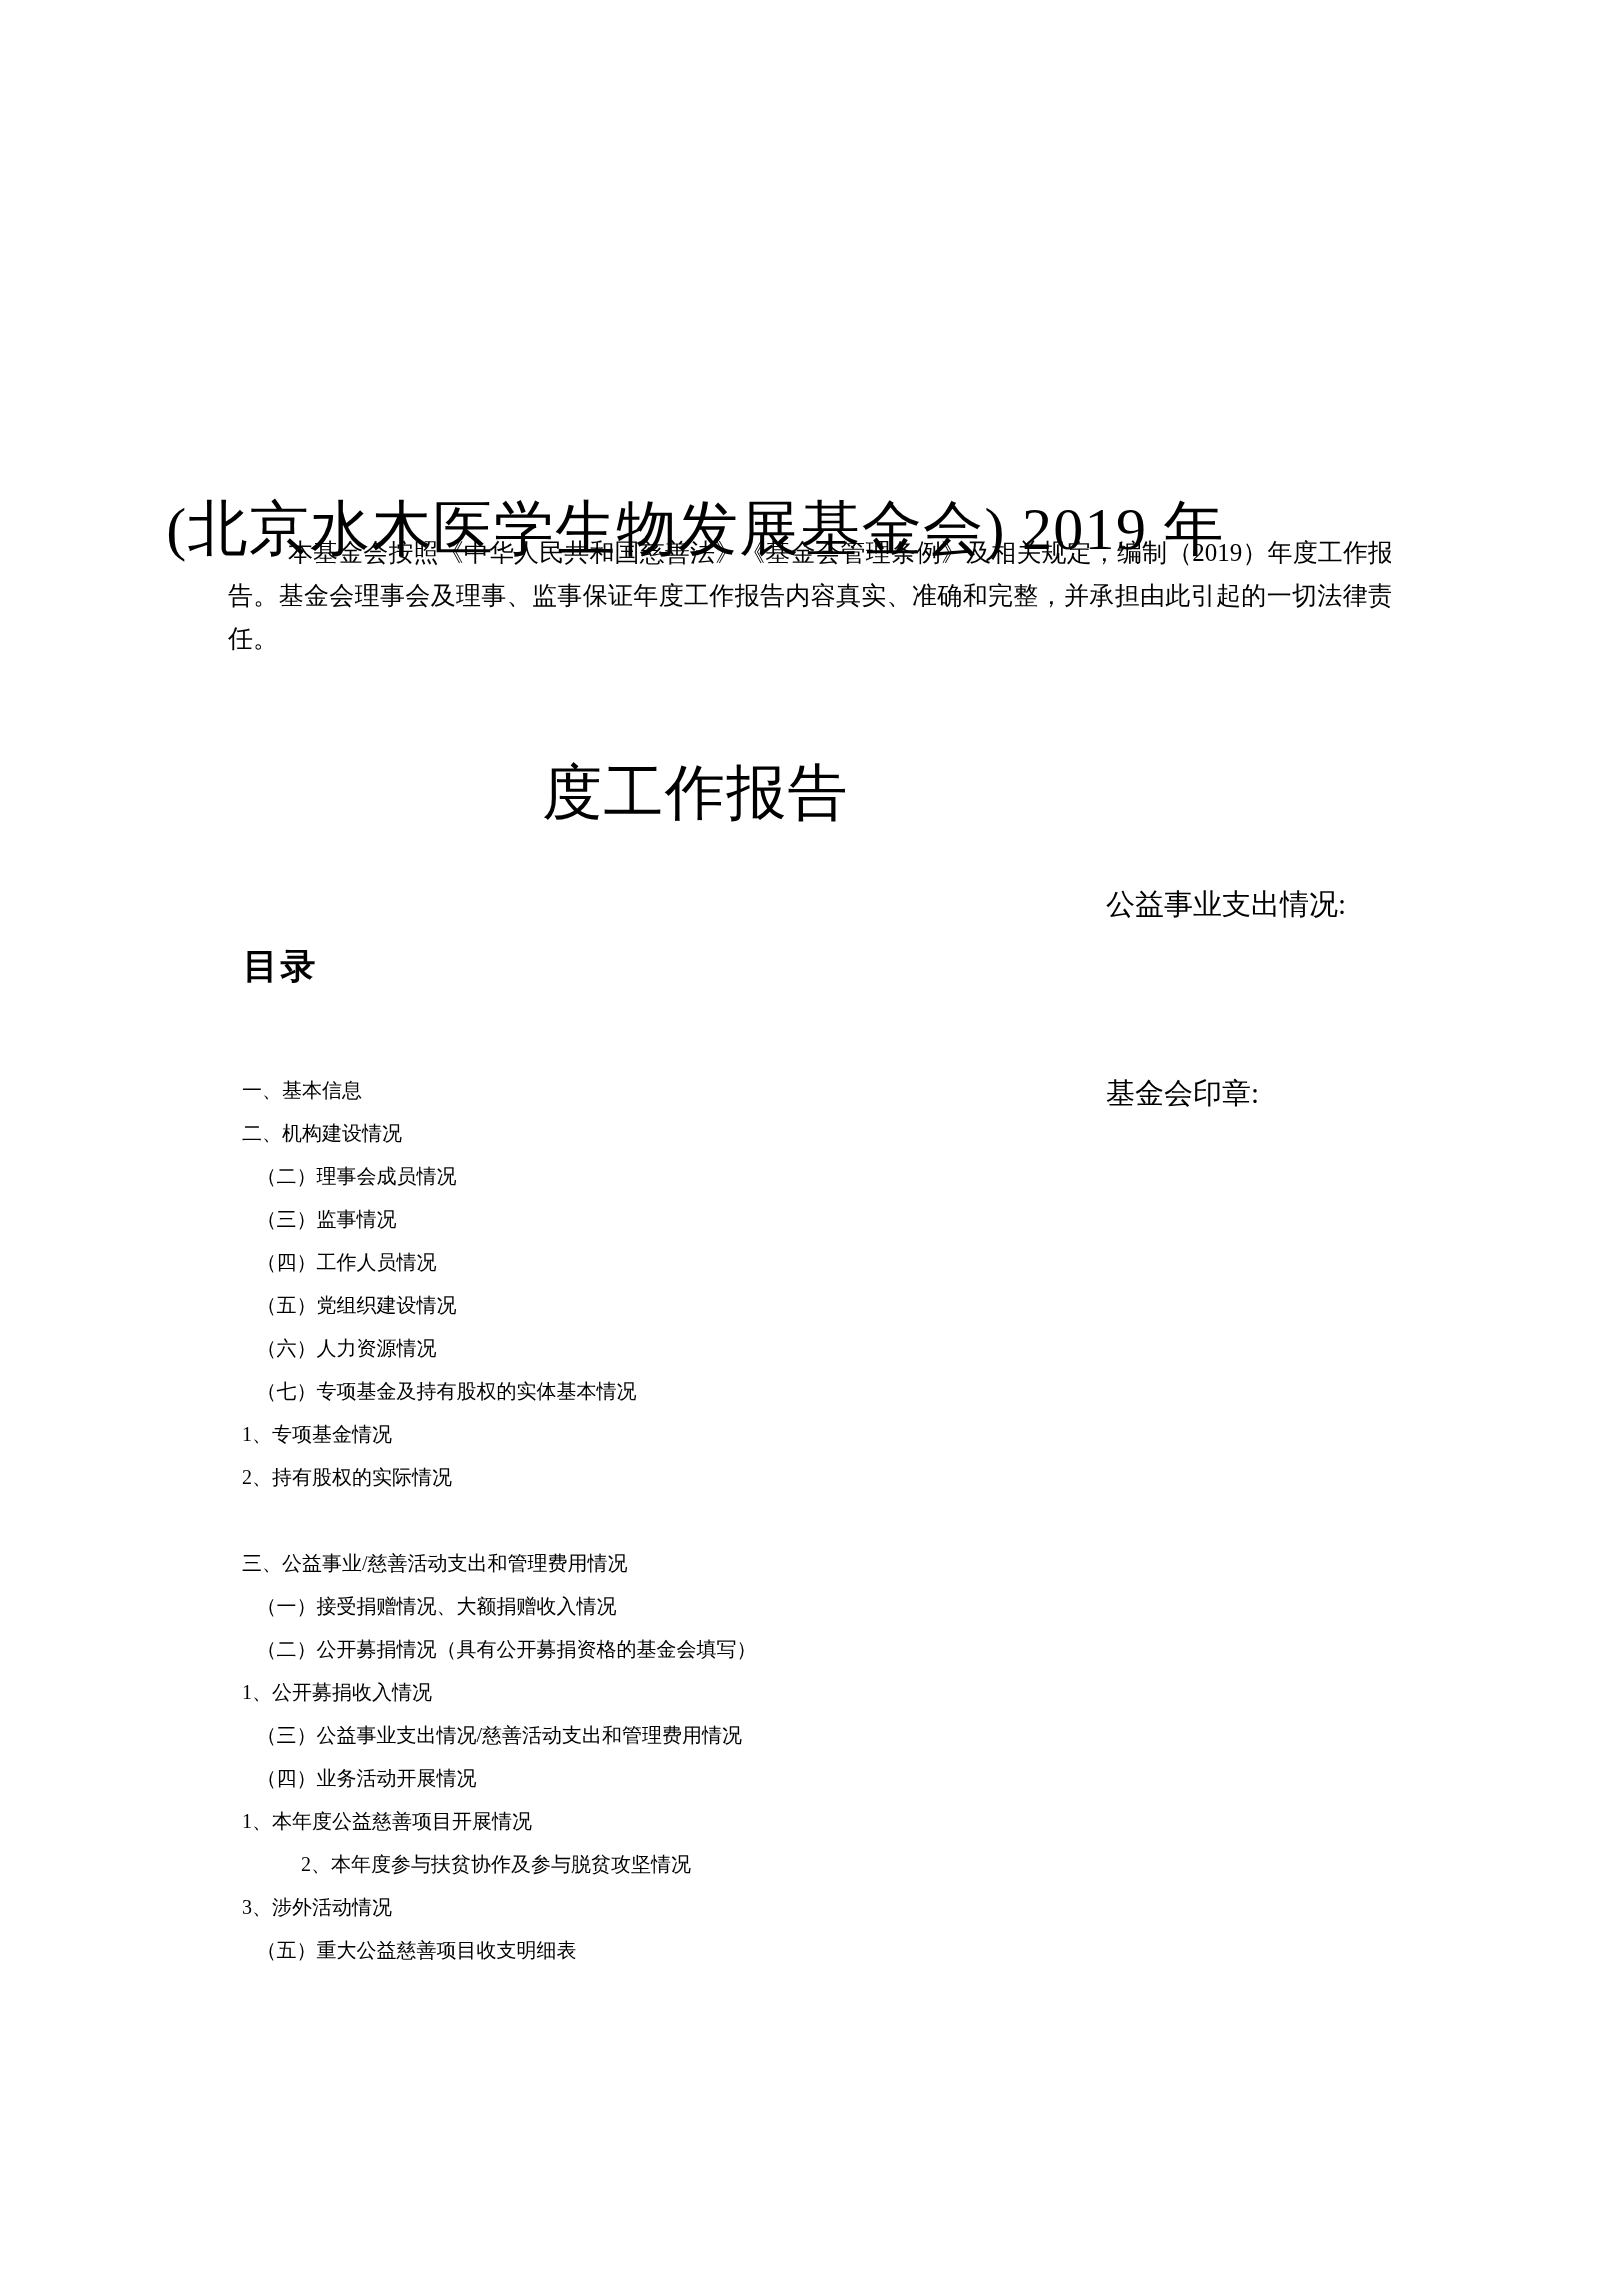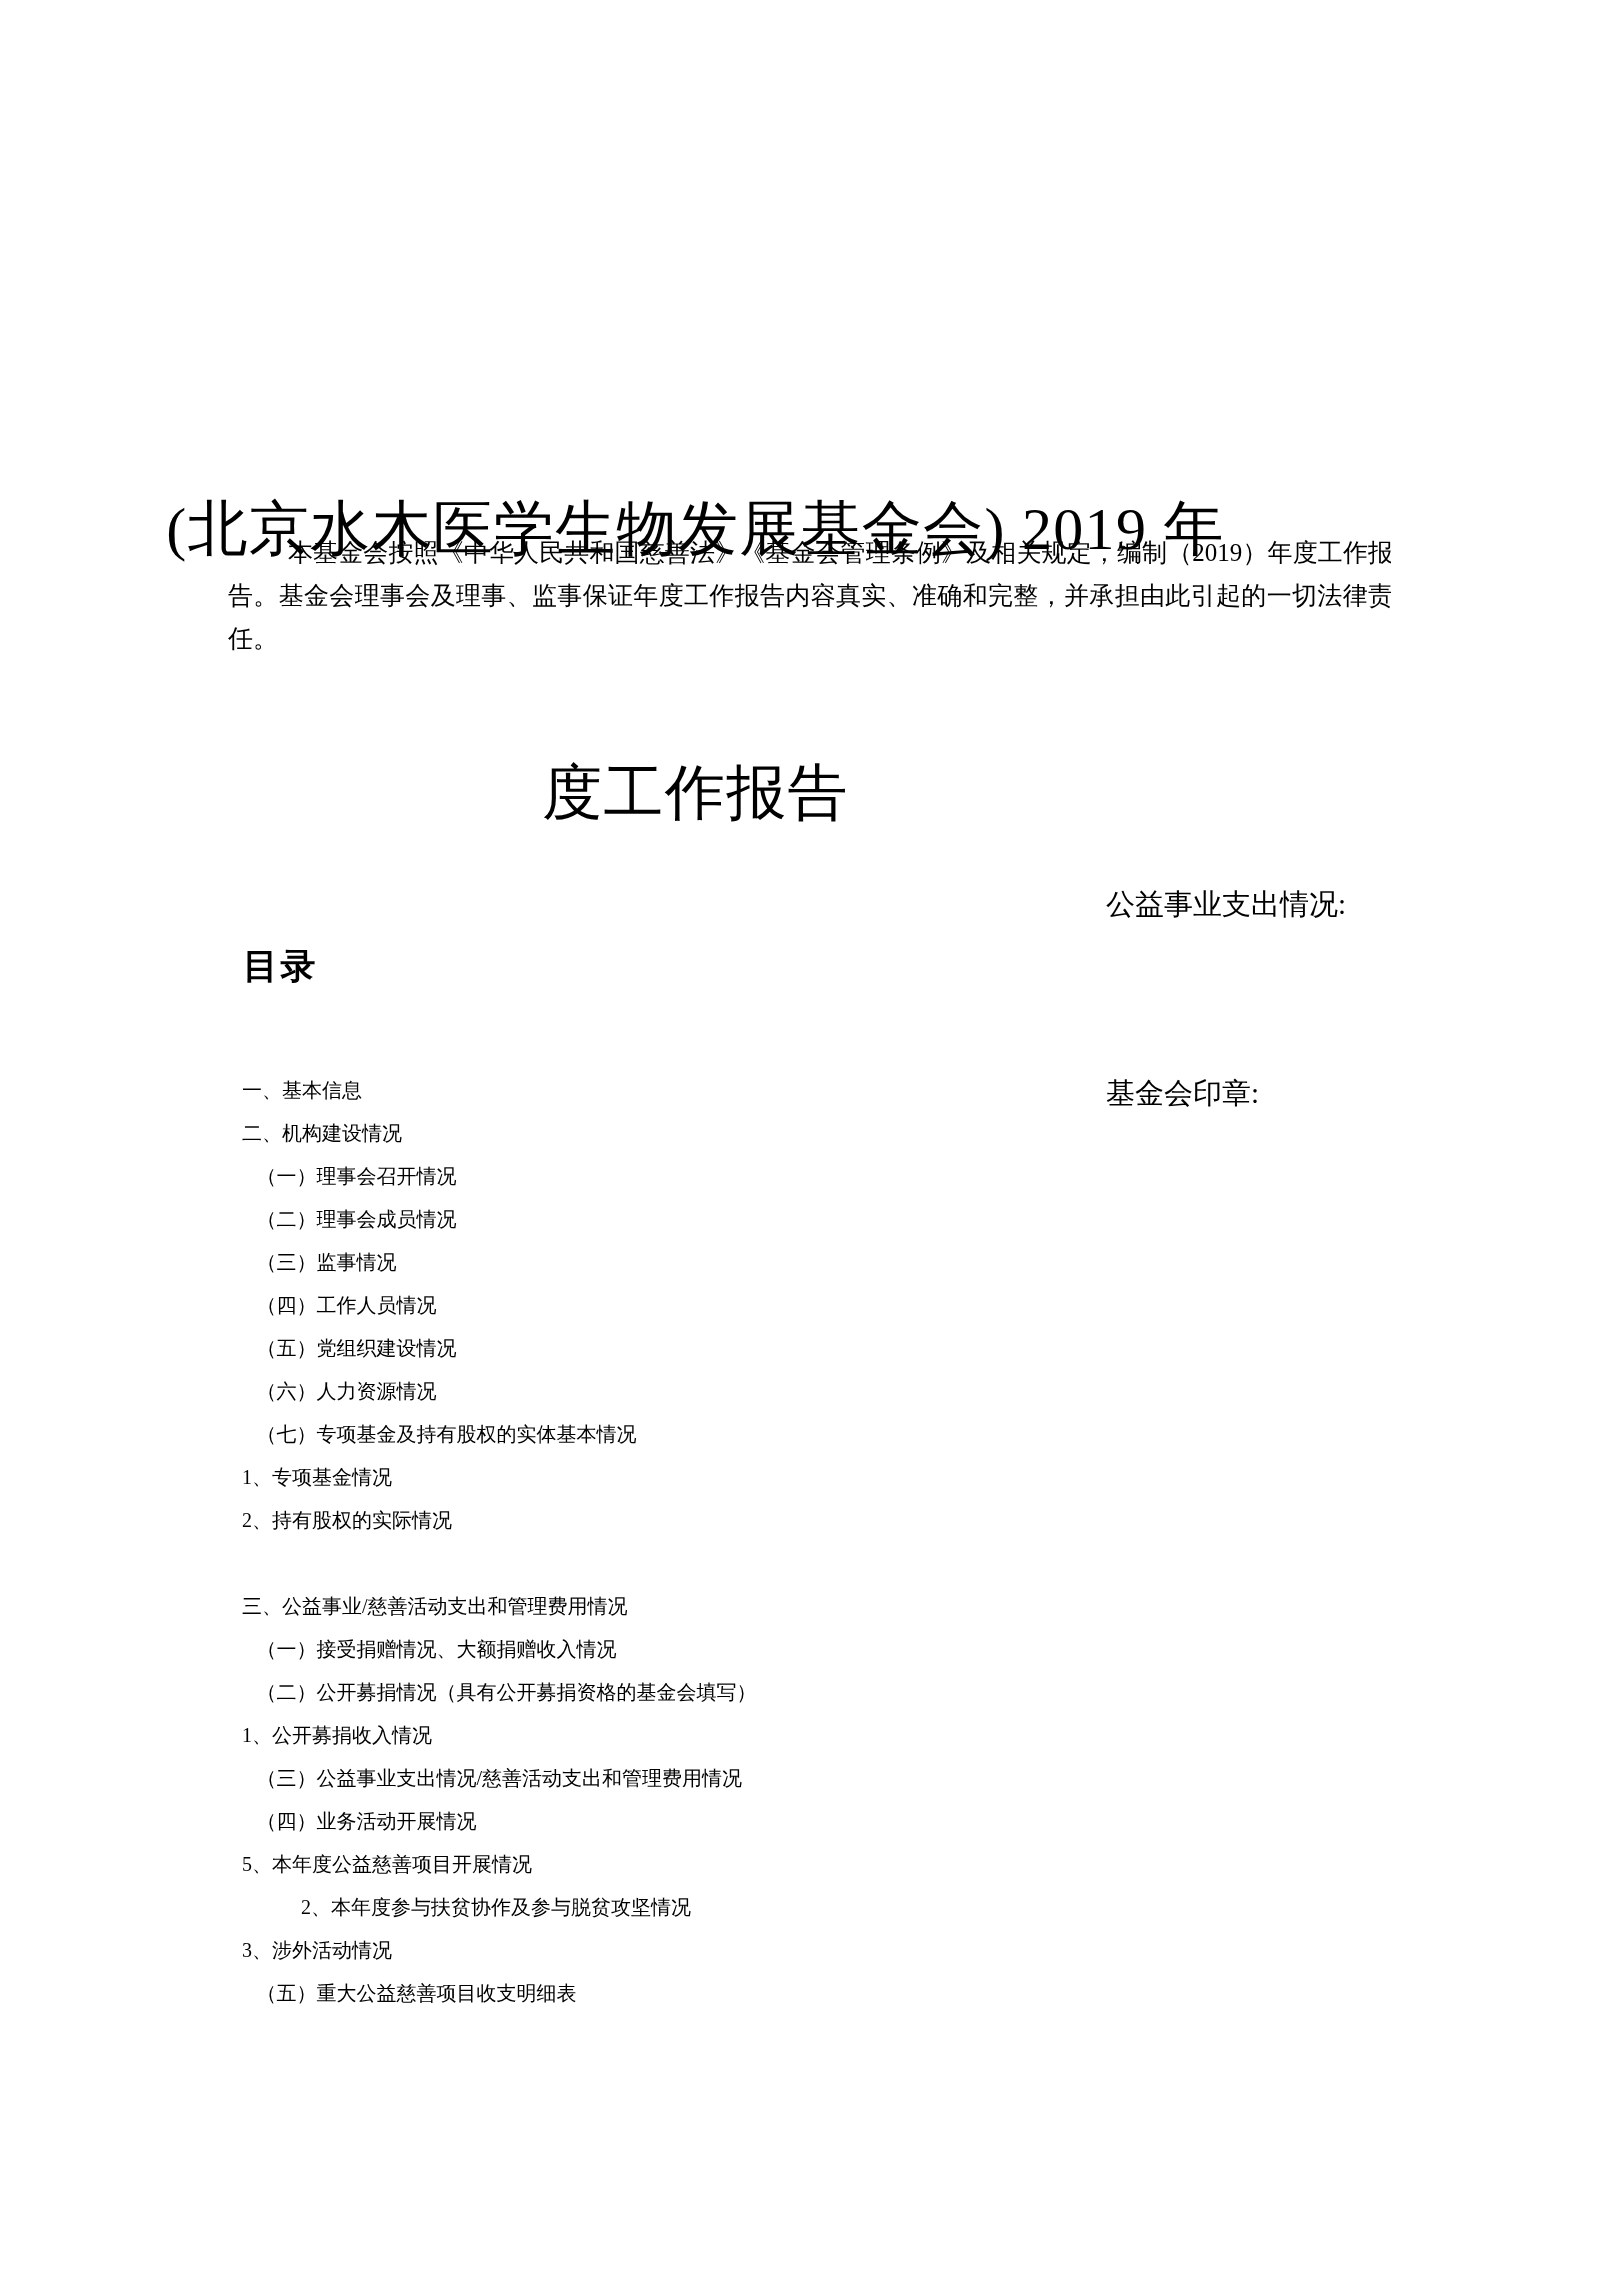--- a/index.html
+++ b/index.html
@@ -88,36 +88,35 @@
   <div class="signature">
     <div>公益事业支出情况:</div>
     <div>基金会印章:</div>
   </div>
 
   <div class="toc-heading">目录</div>
 
   <div class="toc-list">
       <div class="toc-item indent-0">一、基本信息</div>
       <div class="toc-item indent-0">二、机构建设情况</div>
-      <div class="toc-item indent-1">（一）理事会召开情况</div>
       <div class="toc-item indent-1">（二）理事会成员情况</div>
       <div class="toc-item indent-1">（三）监事情况</div>
       <div class="toc-item indent-1">（四）工作人员情况</div>
       <div class="toc-item indent-1">（五）党组织建设情况</div>
       <div class="toc-item indent-1">（六）人力资源情况</div>
       <div class="toc-item indent-1">（七）专项基金及持有股权的实体基本情况</div>
       <div class="toc-item indent-0">1、专项基金情况</div>
       <div class="toc-item indent-0">2、持有股权的实际情况</div>
       <div class="toc-item indent-0"></div>
       <div class="toc-item indent-0">三、公益事业/慈善活动支出和管理费用情况</div>
       <div class="toc-item indent-1">（一）接受捐赠情况、大额捐赠收入情况</div>
       <div class="toc-item indent-1">（二）公开募捐情况（具有公开募捐资格的基金会填写）</div>
       <div class="toc-item indent-0">1、公开募捐收入情况</div>
       <div class="toc-item indent-1">（三）公益事业支出情况/慈善活动支出和管理费用情况</div>
       <div class="toc-item indent-1">（四）业务活动开展情况</div>
-      <div class="toc-item indent-0">5、本年度公益慈善项目开展情况</div>
+      <div class="toc-item indent-0">1、本年度公益慈善项目开展情况</div>
       <div class="toc-item indent-2">2、本年度参与扶贫协作及参与脱贫攻坚情况</div>
       <div class="toc-item indent-0">3、涉外活动情况</div>
       <div class="toc-item indent-1">（五）重大公益慈善项目收支明细表</div>
     </div>
 
 </div>
 
 
 </body></html>

